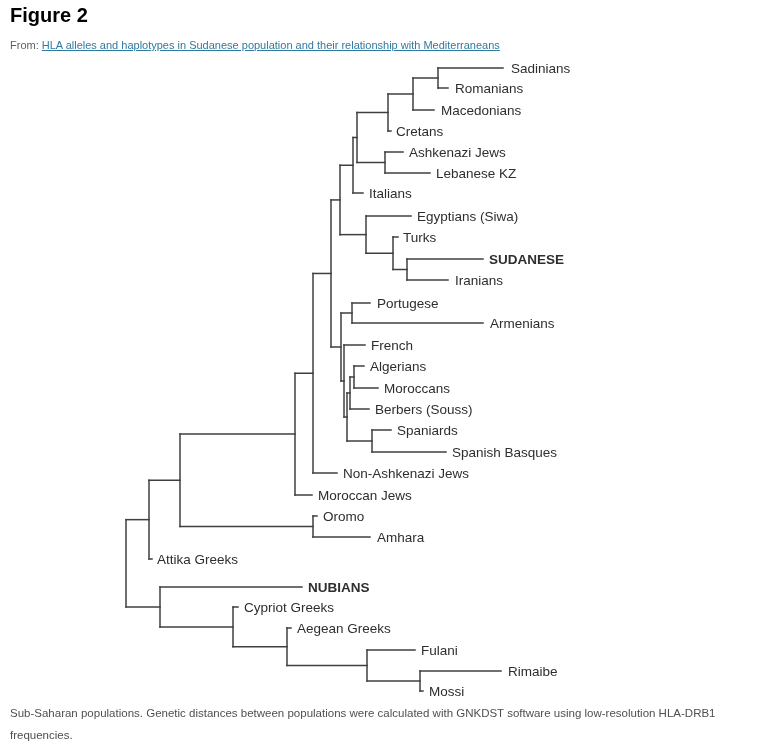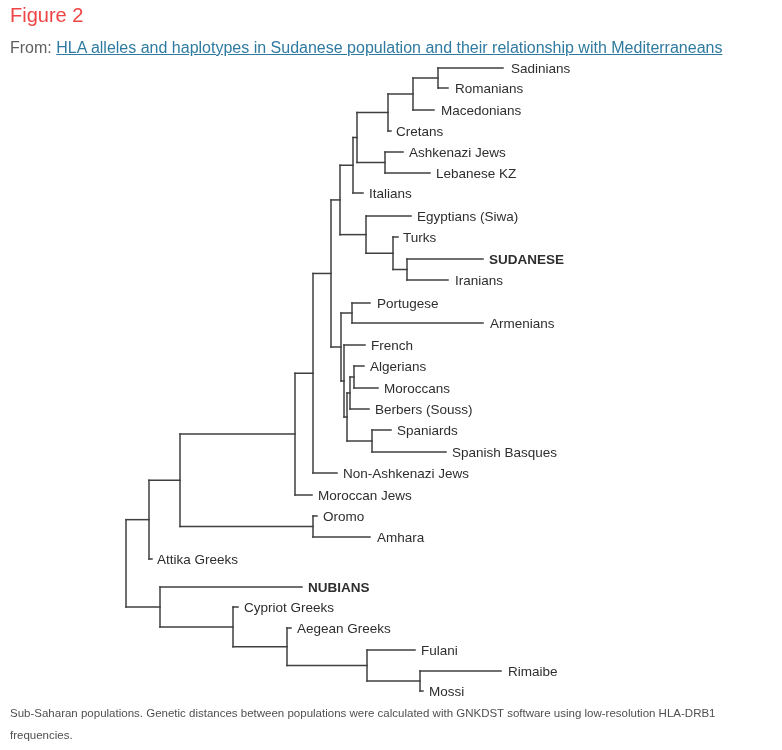--- a/index.html
+++ b/index.html
@@ -2,25 +2,25 @@
 <html><head>
 <meta charset="utf-8">
 <style>
   html,body{margin:0;padding:0;}
   body{
     width:782px;height:750px;position:relative;overflow:hidden;
     background:#ffffff;font-family:"Liberation Sans",sans-serif;
   }
   .title{
     position:absolute;left:10px;top:4px;
-    font-size:20px;font-weight:400;color:#ef4444;letter-spacing:0;
+    font-size:20px;font-weight:700;color:#000000;letter-spacing:0;
   }
   .fromline{
     position:absolute;left:10px;top:39px;
-    font-size:16px;color:#5f5f5f;
+    font-size:11px;color:#5f5f5f;
   }
   .fromline a{
     color:#2f7aa0;text-decoration:underline;cursor:pointer;
   }
   #tree{position:absolute;left:0;top:0;}
   #tree text{
     font-family:"Liberation Sans",sans-serif;
     font-size:13.5px;fill:#2e2e2e;
   }
   #tree text.bold{font-weight:700;}

